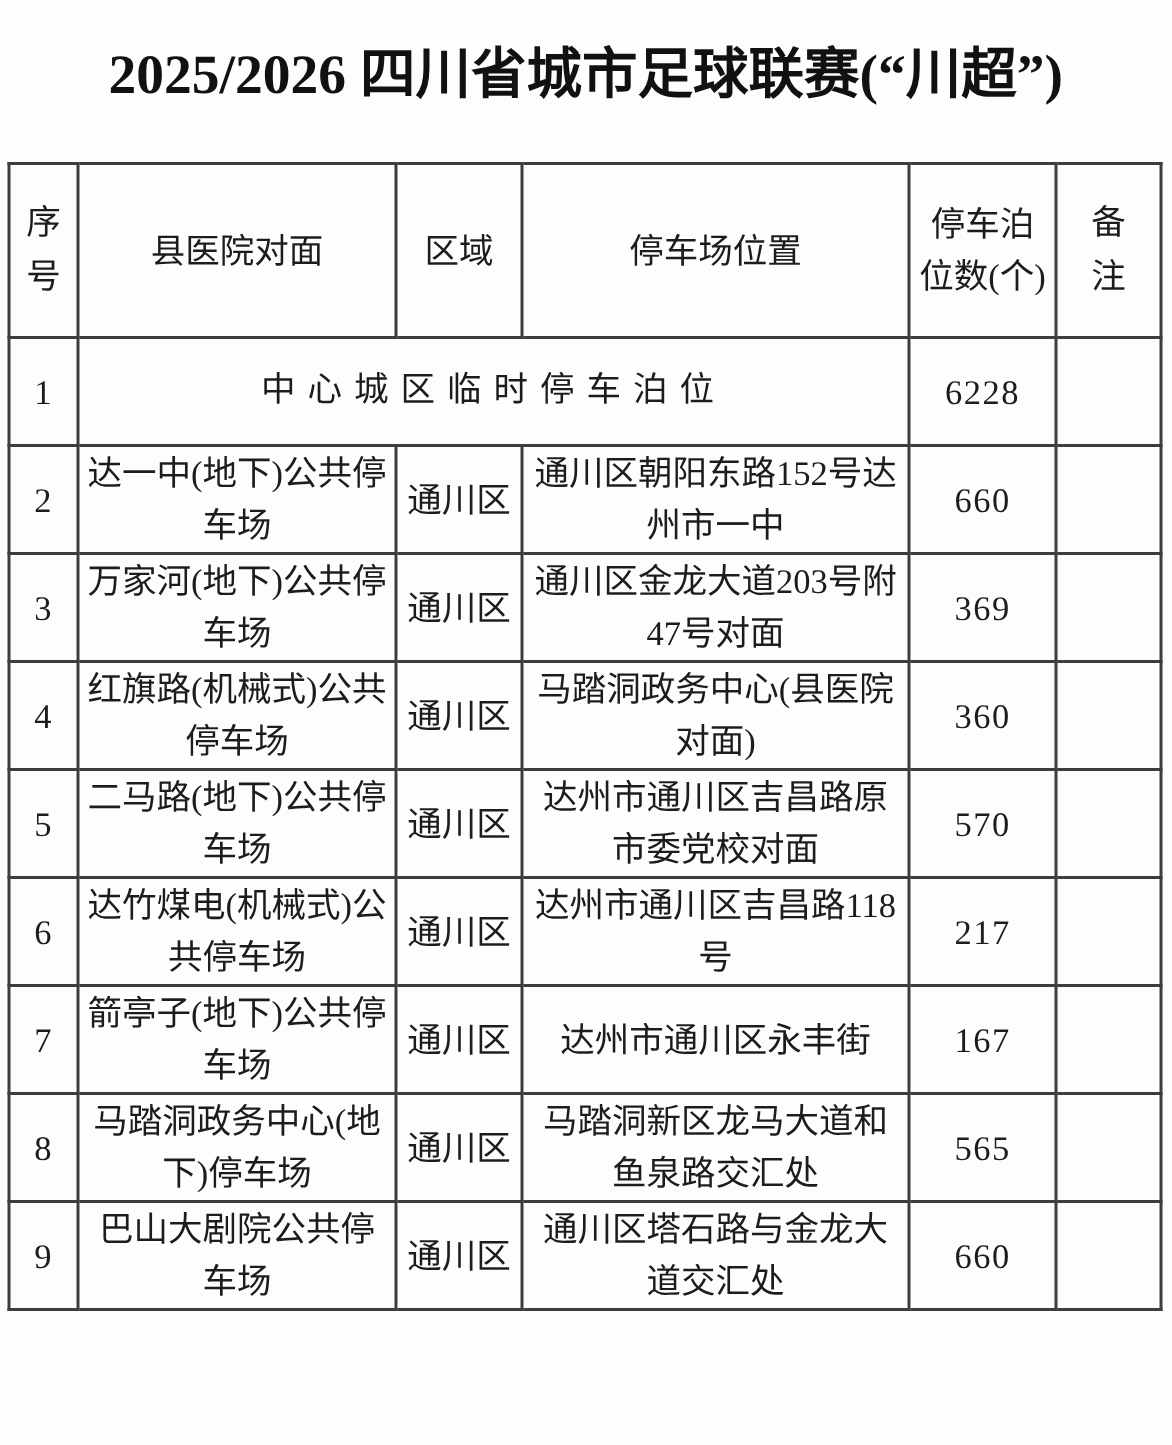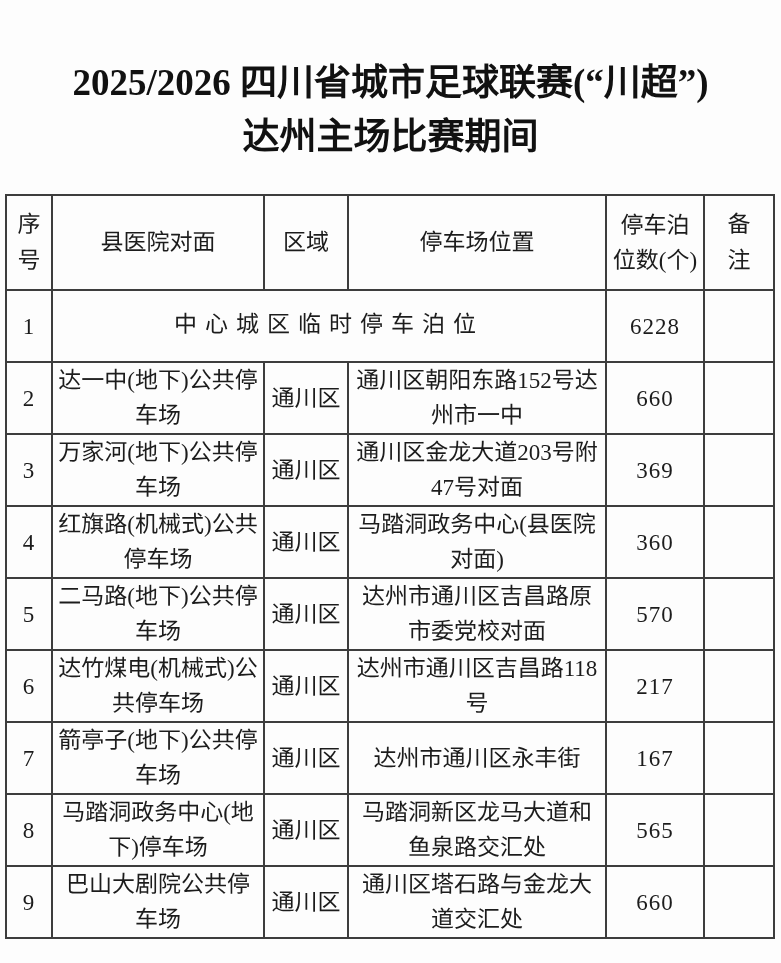--- a/index.html
+++ b/index.html
@@ -17,61 +17,59 @@
     height: 963px;
     box-sizing: border-box;
   }
   .doc-title {
     padding-top: 24px;
     text-align: center;
     font-weight: bold;
     font-size: 37px;
     line-height: 54px;
     color: #111;
-    margin-top: 32px;
   }
   .doc-title div { white-space: nowrap; }
   table.parking-table {
     border-collapse: collapse;
     table-layout: fixed;
     width: 768px;
     margin: 30px 0 0 5px;
   }
   table.parking-table td, table.parking-table th {
     border: 2px solid #3d3d3d;
     text-align: center;
     vertical-align: middle;
     font-weight: normal;
     font-size: 23px;
     line-height: 35px;
     padding: 0 4px;
     overflow: hidden;
     word-break: break-word;
   }
-  tr.header-row    { height: 95px; }
+  tr.header-row    { height: 116px; }
   tr.merged-row    { height: 72px; }
   tr.data-row      { height: 71px; }
   tr.data-row.last { height: 64px; }
   
   .stack { display: inline-block; width: 1.15em; line-height: 36px; }
   td.cell-name     { padding: 0 10px; }
   td.cell-region   { padding: 0 12px; }
   td.cell-location { padding: 0 24px; }
   td.cell-no, td.cell-spaces { font-size: 24px; letter-spacing: 1px; }
   td.cell-merged   { font-size: 24px; letter-spacing: 8px; font-family: Liberation Mono, monospace; }
   th.cell-spaces-h { padding: 0 6px; line-height: 34px; }
 </style>
 </head>
 <body>
 
 <div class="page">
 
   <div class="doc-title">
     <div>2025/2026 四川省城市足球联赛(“川超”)</div>
-    <div>达州主场比赛期间</div>
   </div>
 
   <table class="parking-table">
     <colgroup>
       <col style="width:46px">
         <col style="width:212px">
         <col style="width:84px">
       <col style="width:258px">
         <col style="width:98px">
         <col style="width:70px">

